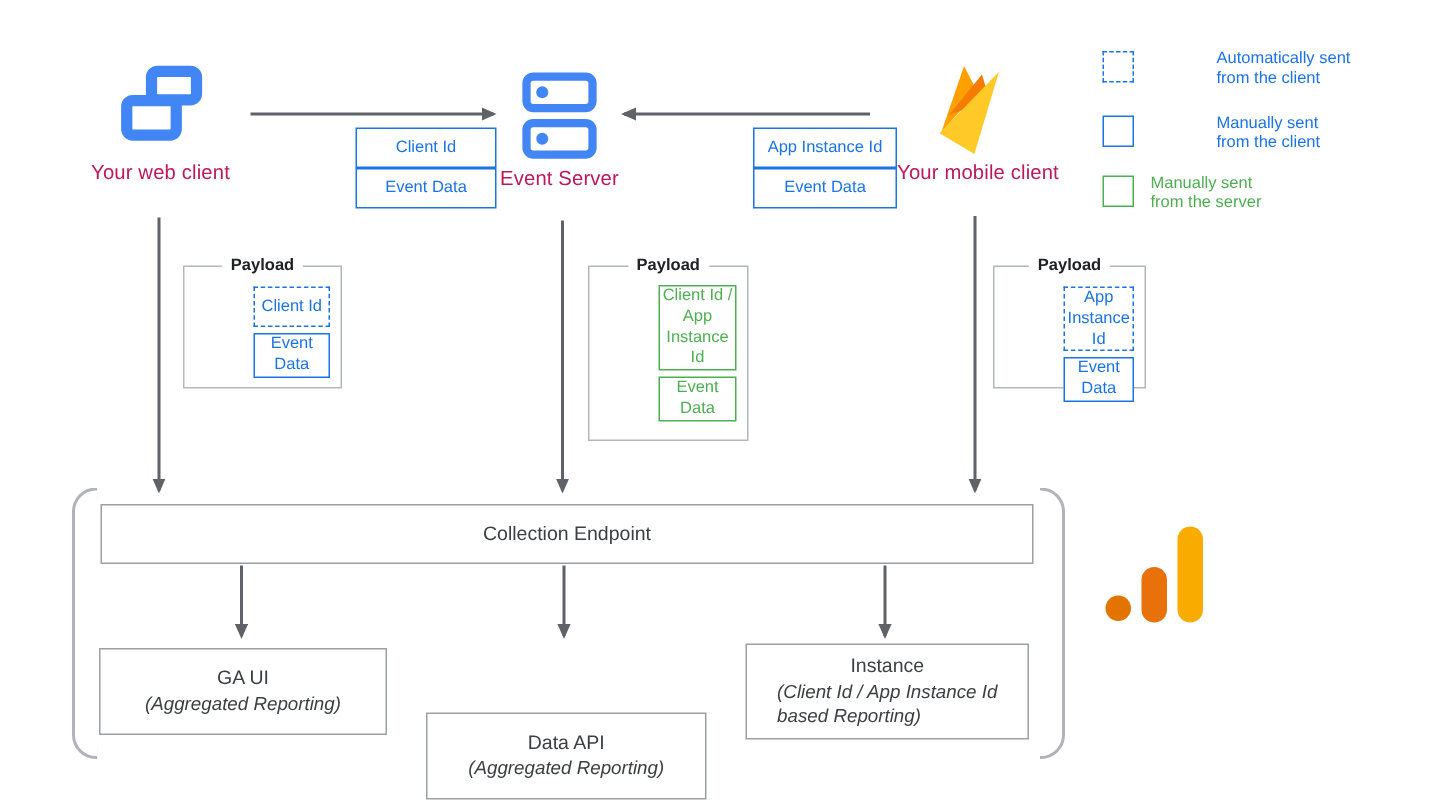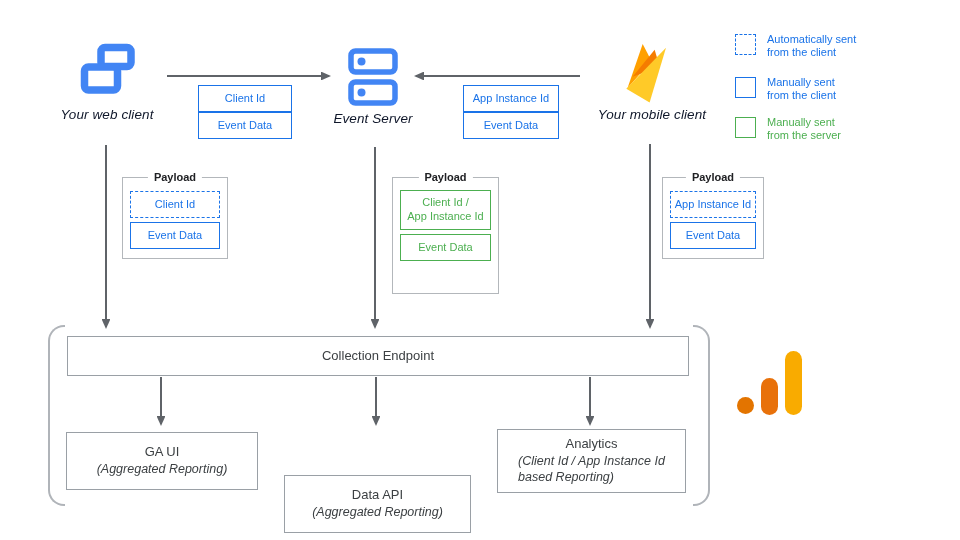--- a/index.html
+++ b/index.html
@@ -8,28 +8,28 @@
     font-family:"Liberation Sans", sans-serif; overflow:hidden;
   }
   .abs { position:absolute; }
 
   
   .arrows { position:absolute; left:0; top:0; width:960px; height:540px; pointer-events:none; }
 
   
   .client-label {
     position:absolute; text-align:center; font-size:13.5px; font-weight:500;
-    color:#0f172a; letter-spacing:.1px;font-style:italic;
+    color:#be185d; letter-spacing:.1px;
   }
 
   
   .tag {
     display:flex; align-items:center; justify-content:center;
     background:#fff; font-size:11px; font-weight:500; text-align:center;
-    white-space:pre-line; line-height:1.25;
+    white-space:pre-line; line-height:1.25;margin-left:39px;
   }
   .tag.abs { position:absolute; }
   .tag.blue   { border:1.3px solid #1a73e8; color:#1a73e8; }
   .tag.dashed { border:1.4px dashed #1a73e8; color:#1a73e8; }
   .tag.green  { border:1.3px solid #4caf50; color:#4caf50; }
 
   
   .payload { position:absolute; border:1px solid #b3b7bb; background:transparent; }
   .payload-label {
     position:absolute; top:-7px; left:50%; transform:translateX(-50%);
@@ -41,21 +41,21 @@
   .payload-items .tag.tall { min-height:38px; }
   .payload.server .payload-items { padding-top:12px; }
 
   
   .legend-row { position:absolute; display:flex; align-items:flex-start; gap:11px; }
   .legend-swatch { width:19px; height:19px; background:#fff; flex:0 0 auto; margin-top:1px; }
   .legend-swatch.dashed { border:1.6px dashed #1a73e8; }
   .legend-swatch.blue   { border:1.4px solid #1a73e8; }
   .legend-swatch.green  { border:1.4px solid #4caf50; }
   .legend-text { font-size:11px; font-weight:500; line-height:13px; white-space:pre-line; }
-  .legend-text.blue  { color:#1a73e8; }
+  .legend-text.blue  { color:#1a73e8;margin-left:44px; }
   .legend-text.green { color:#4caf50; }
 
   
   .big-box {
     position:absolute; border:1px solid #9aa0a6; background:#fff;
     display:flex; flex-direction:column; align-items:center; justify-content:center;
     color:#3c4043; text-align:left;
   }
   .box-name   { font-size:13px; line-height:1.3; }
   .box-detail { font-size:12.5px; font-style:italic; line-height:1.3; white-space:pre-line; }
@@ -179,21 +179,21 @@
 
   <div class="big-box" style="left:66px; top:432px; width:190px; height:56px;">
     <span class="box-name">GA UI</span>
     <span class="box-detail">(Aggregated Reporting)</span>
   </div>
   <div class="big-box" style="left:284px; top:432px; width:185px; height:56px;margin-top:43px;">
     <span class="box-name">Data API</span>
     <span class="box-detail">(Aggregated Reporting)</span>
   </div>
   <div class="big-box" style="left:497px; top:429px; width:187px; height:62px;">
-    <span class="box-name">Analytics</span>
+    <span class="box-name">Instance</span>
     <span class="box-detail">(Client Id / App Instance Id
 based Reporting)</span>
   </div>
 
   <div class="ga-dot"></div>
   <div class="ga-bar-med"></div>
   <div class="ga-bar-tall"></div>
 
 </div>
 

